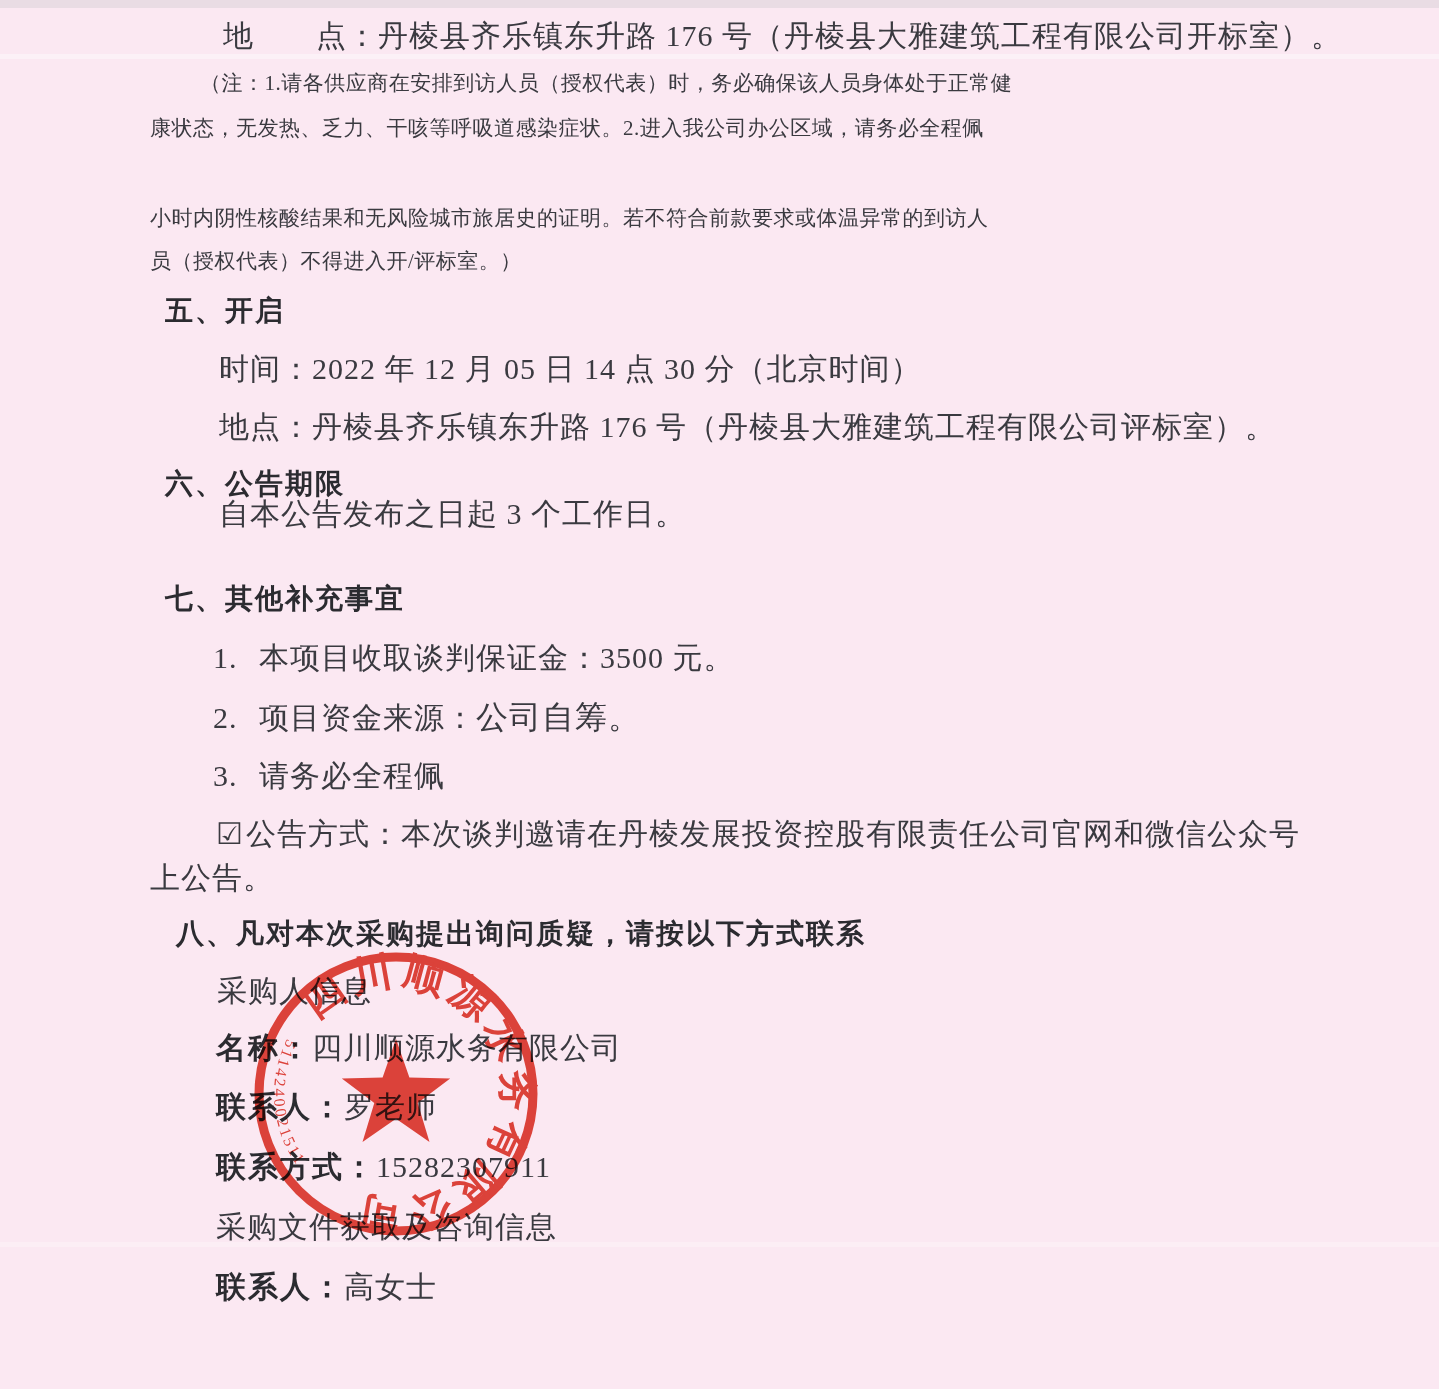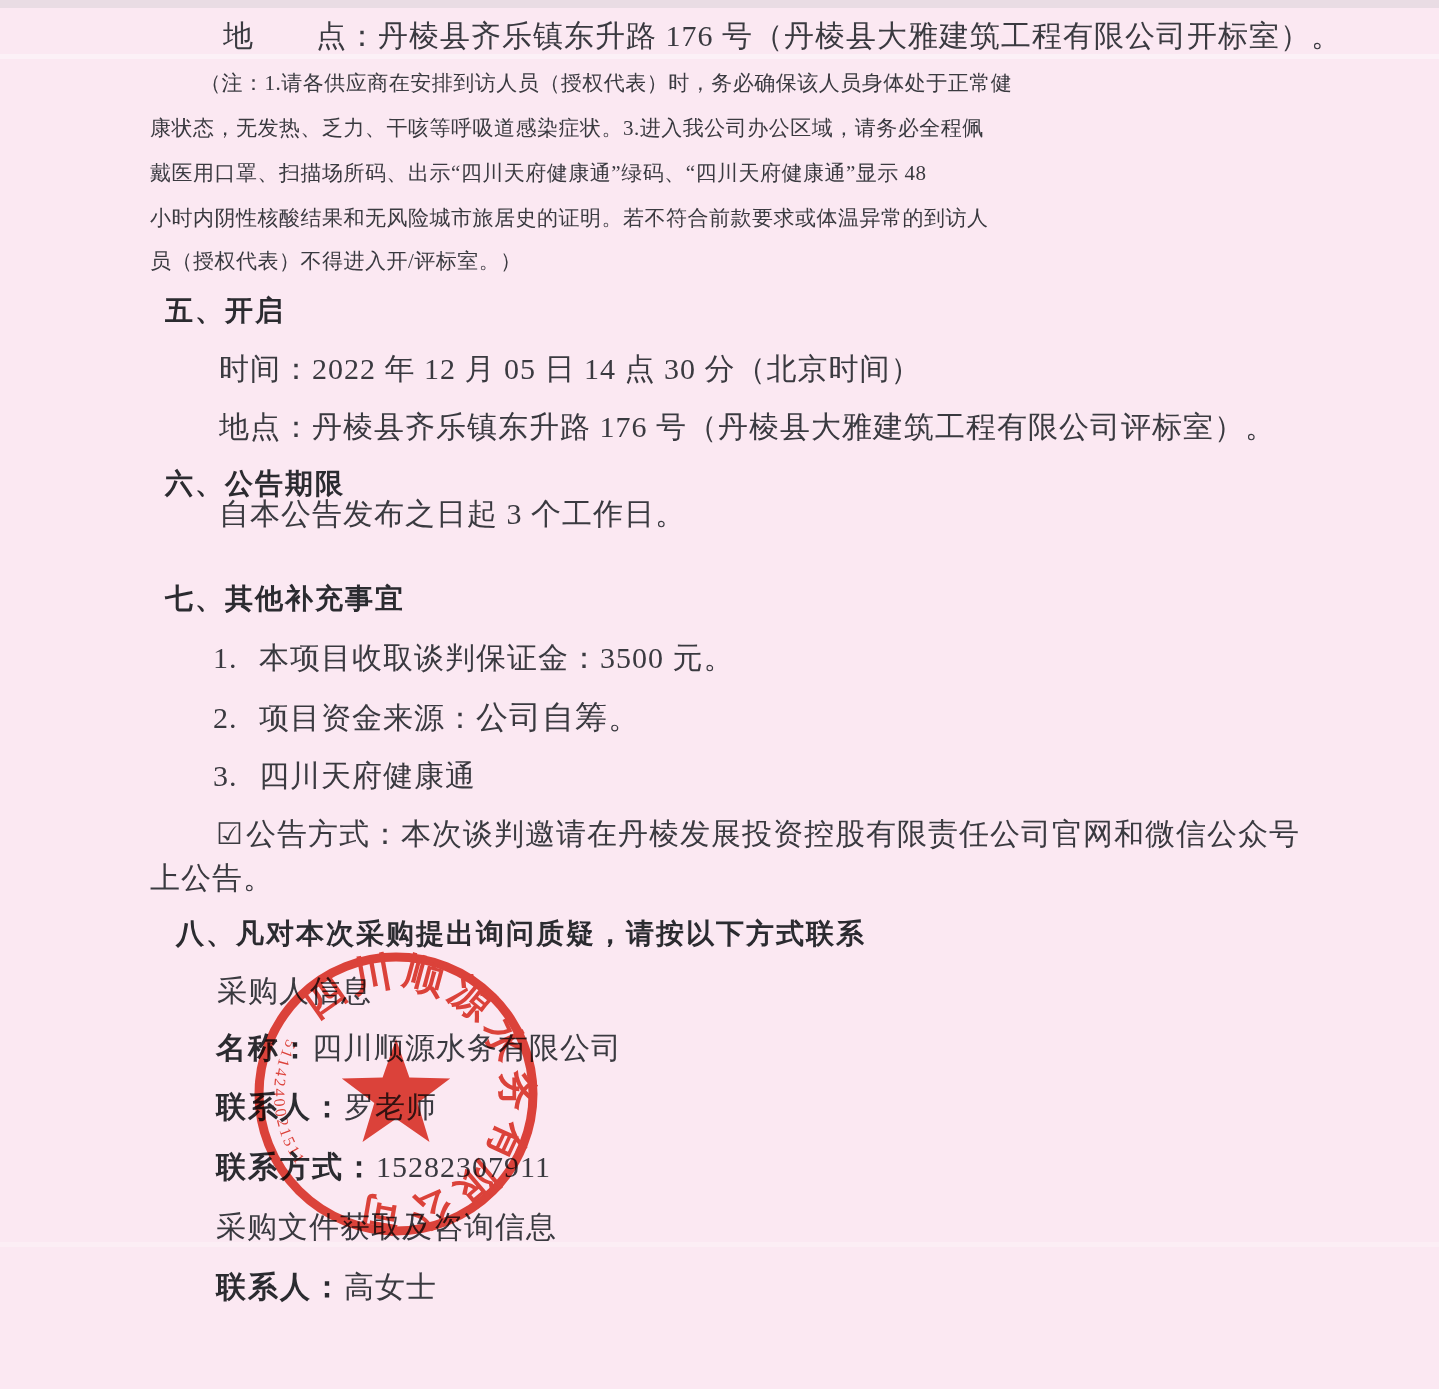--- a/index.html
+++ b/index.html
@@ -68,22 +68,21 @@
 <div class="page">
 
   <div class="streak" style="top:46px"></div>
   <div class="streak" style="top:1234px;background:rgba(255,255,255,0.28)"></div>
 
   <div class="ln" style="top:8px;left:223px">
     <span>地</span><span class="gap"></span><span>点：丹棱县齐乐镇东升路 176 号（丹棱县大雅建筑工程有限公司开标室）。</span>
   </div>
 
   <div class="ln note" style="top:55px;left:200px">（注：1.请各供应商在安排到访人员（授权代表）时，务必确保该人员身体处于正常健</div>
-  <div class="ln note" style="top:100px;left:150px">康状态，无发热、乏力、干咳等呼吸道感染症状。3.进入我公司办公区域，请务必全程佩</div>
-  <div class="ln note" style="top:145px;left:150px">戴医用口罩、扫描场所码、出示“四川天府健康通”绿码、“四川天府健康通”显示 48</div>
+  <div class="ln note" style="top:100px;left:150px">康状态，无发热、乏力、干咳等呼吸道感染症状。2.进入我公司办公区域，请务必全程佩</div>
   <div class="ln note" style="top:233px;left:150px">员（授权代表）不得进入开/评标室。）</div>
   <div class="ln note" style="top:190px;left:150px">小时内阴性核酸结果和无风险城市旅居史的证明。若不符合前款要求或体温异常的到访人</div>
 
   <div class="ln heading" style="top:283px;left:165px">五、开启</div>
   <div class="ln" style="top:341px;left:219px">时间：2022 年 12 月 05 日 14 点 30 分（北京时间）</div>
   <div class="ln" style="top:399px;left:219px">地点：丹棱县齐乐镇东升路 176 号（丹棱县大雅建筑工程有限公司评标室）。</div>
 
   <div class="ln heading" style="top:456px;left:165px">六、公告期限</div>
   <div class="ln" style="top:486px;left:219px">自本公告发布之日起 3 个工作日。</div>
 
@@ -91,21 +90,21 @@
 
   <div class="ln" style="top:630px;left:213px">
     <span class="marker">1.</span><span>本项目收取谈判保证金：3500 元。</span>
   </div>
 
   <div class="ln" style="top:689px;left:213px">
     <span class="marker">2.</span><span>项目资金来源：</span><span class="small">公司自筹。</span>
   </div>
 
   <div class="ln" style="top:748px;left:213px">
-    <span class="marker">3.</span><span>四川天府健康通</span>
+    <span class="marker">3.</span><span>请务必全程佩</span>
   </div>
 
   <div class="ln" style="top:806px;left:216px">
     <span class="cbx">☑</span><span>公告方式：本次谈判邀请在丹棱发展投资控股有限责任公司官网和微信公众号</span>
   </div>
   <div class="ln" style="top:850px;left:150px">上公告。</div>
 
   <div class="ln heading" style="top:906px;left:176px">八、凡对本次采购提出询问质疑，请按以下方式联系</div>
 
   <div class="ln" style="top:963px;left:217px">采购人信息</div>

